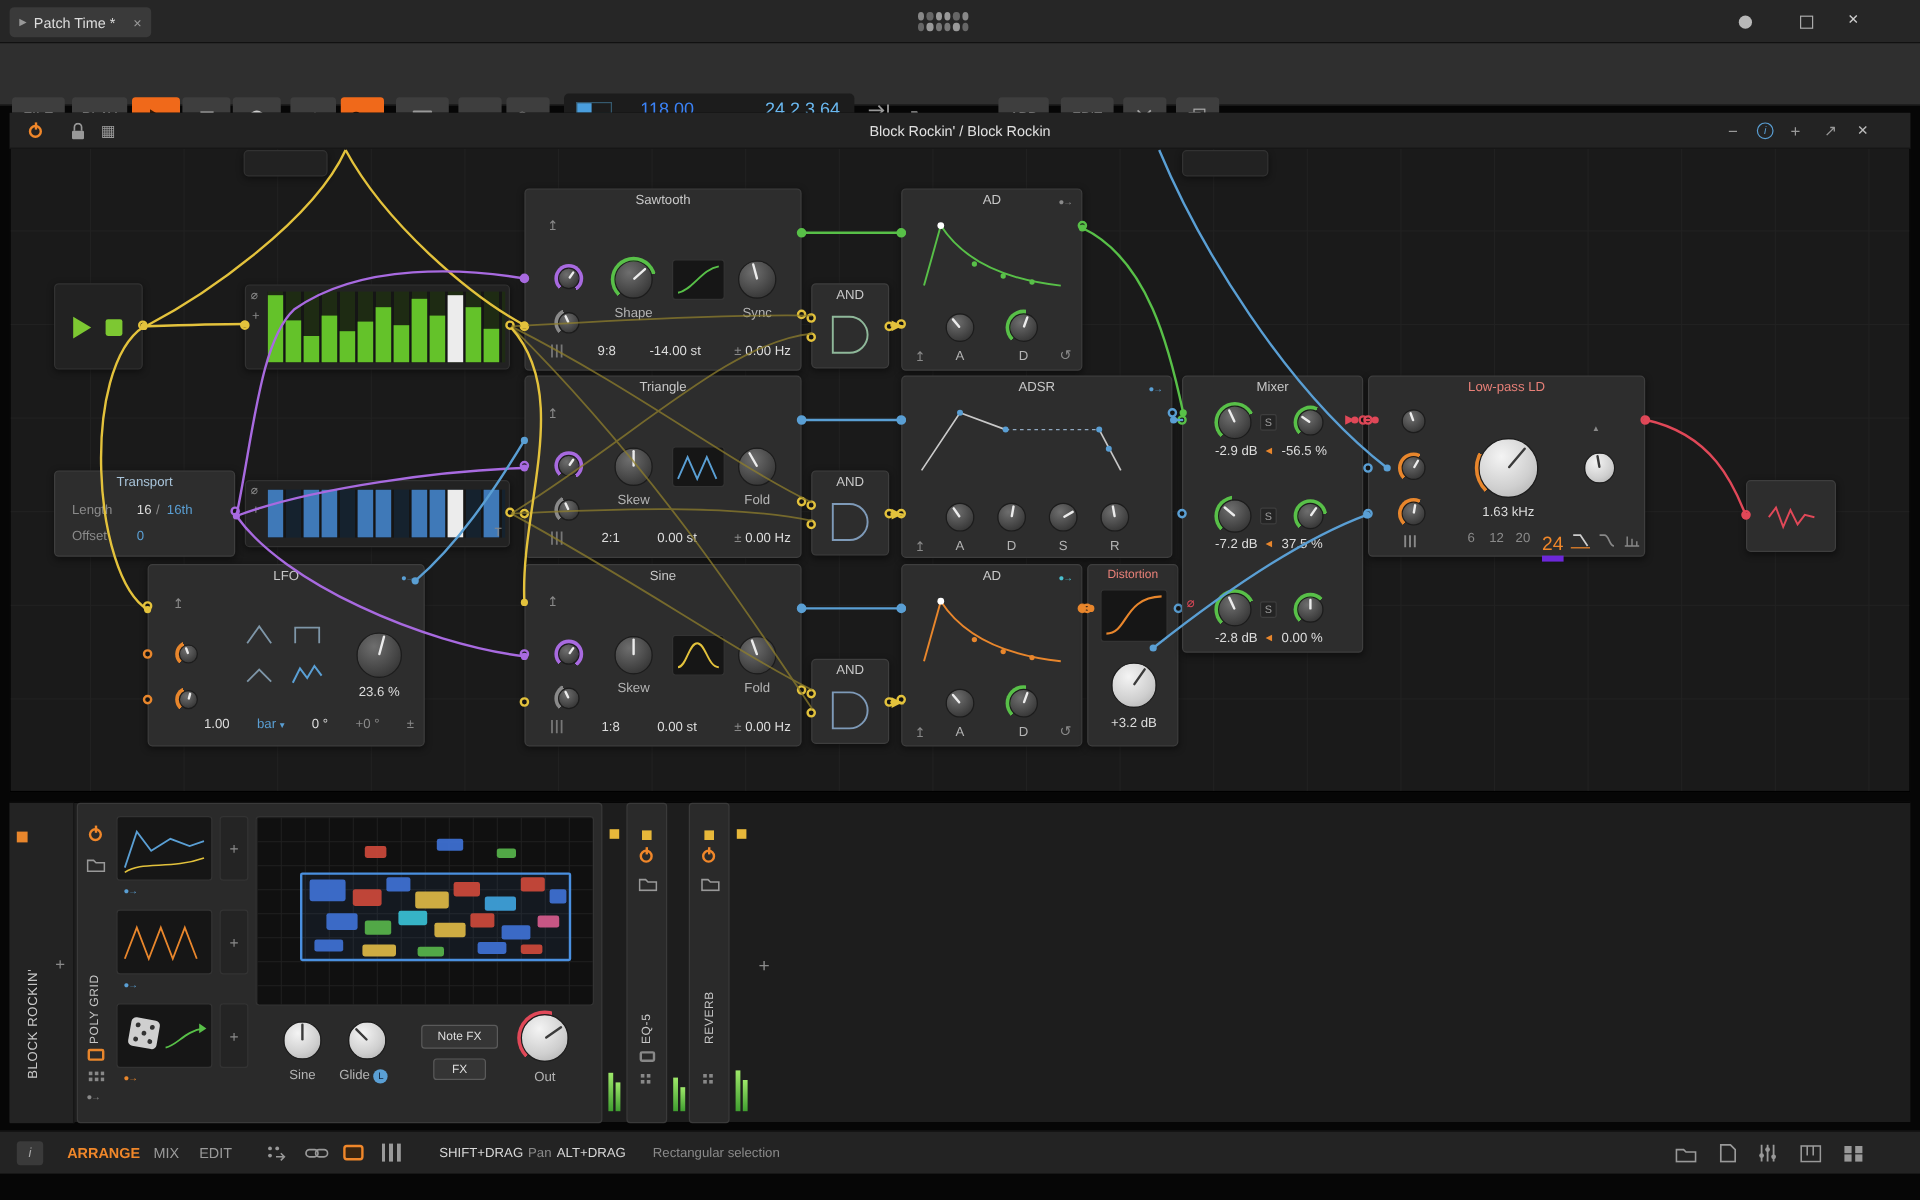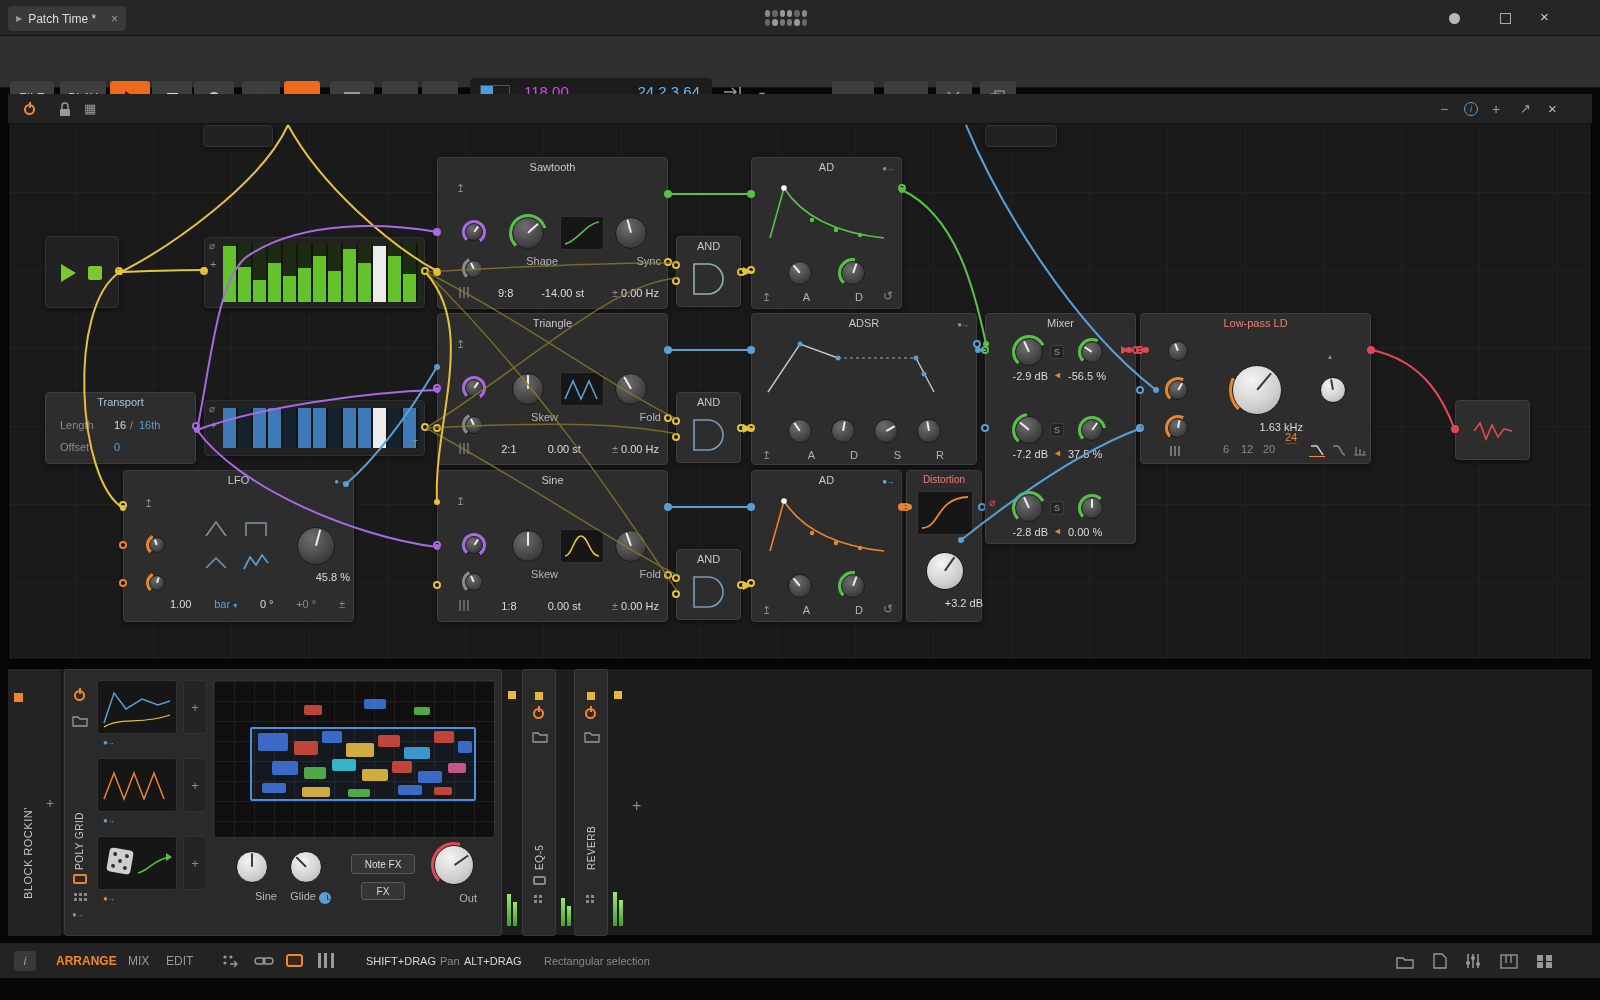--- a/index.html
+++ b/index.html
@@ -10,21 +10,21 @@
 .mod{position:absolute;background:#2d2d2d;border:1px solid #3e3e3e;border-radius:4px;box-shadow:0 2px 6px rgba(0,0,0,.45);z-index:10}
 .mod.dark{background:#222;border-color:#323232}
 .mtitle{position:absolute;top:3px;left:0;right:0;text-align:center;font-size:11px;color:#c8c8c8;white-space:nowrap}
 .port{position:absolute;width:8px;height:8px;border-radius:50%;background:#141414;border:2px solid #888;z-index:12}
 .port.purple{border-color:#a86ae0}.port.yellow{border-color:#e3c23c}.port.green{border-color:#58c048}.port.blue{border-color:#5a9fd4}.port.orange{border-color:#e8862c}.port.red{border-color:#e04858}
 .ring{position:absolute;border-radius:50%;background:conic-gradient(from .625turn,var(--ac,transparent) calc(var(--p,0)*1%),transparent 0)}
 .knob{position:absolute;inset:3px;border-radius:50%;background:radial-gradient(circle at 38% 30%,#6e6e6e,#3a3a3a 75%);border:1px solid #1c1c1c}
 .knob:after{content:"";position:absolute;left:50%;bottom:50%;width:2px;height:46%;margin-left:-1px;border-radius:1px;background:#ececec;transform-origin:50% 100%;transform:rotate(var(--rot,0deg))}
 .knob.white{background:radial-gradient(circle at 38% 30%,#f4f4f4,#cfcfcf 60%,#a9a9a9)}
 .knob.white:after{background:#3a3a3a}
-.klabel{position:absolute;font-size:11px;color:#b4b4b4;text-align:right}
+.klabel{position:absolute;font-size:11px;color:#b4b4b4;text-align:center}
 .val{color:#dcdcdc}.unit{color:#5a9fd4}.dim{color:#8a8a8a}
 .sbox{position:absolute;width:14px;height:14px;background:#242424;border:1px solid #3e3e3e;border-radius:2px;color:#9a9a9a;font-size:9px;display:flex;align-items:center;justify-content:center}
 .bars{position:absolute;display:flex;gap:2px;align-items:flex-end;overflow:hidden}
 .bars .bar{width:13px;flex:none}
 .bars.green{background:repeating-linear-gradient(90deg,#1e2b13 0 13px,#151515 13px 15px)}
 .bars.green .bar{background:#64c22a}
 .bars.blue{background:repeating-linear-gradient(90deg,#15222e 0 13px,#151515 13px 15px)}
 .bars.blue .bar{background:#3f79b8}
 .bars .bar.white{background:#ececec !important}
 .clip-block{position:absolute;border-radius:2px;opacity:.95}
@@ -102,21 +102,21 @@
   <div class="btn" style="left:422px;width:36px;font-size:11px;color:#aaa">Ovr</div>
 
   <div class="a" style="left:470px;top:42px;width:242px;height:42px;background:#1c1c1c;border-radius:4px">
     <div class="a" style="left:10px;top:7px;width:30px;height:10px;border:1px solid #35596e">
         <i style="position:absolute;left:0;top:0;width:12px;height:8px;background:#4a9edd;display:block"></i>
       </div>
     <svg class="a" style="left:16px;top:22px" width="16" height="14">
         <path d="M4,6 L8,1 L12,6 Z" fill="#4a9edd"></path>
         <path d="M4,8 L8,13 L12,8 Z" fill="#4a9edd"></path>
       </svg>
-    <div class="a" style="left:54px;top:5px;width:64px;text-align:left;font-size:15px;color:#d946ef">118.00</div>
+    <div class="a" style="left:54px;top:5px;width:64px;text-align:center;font-size:15px;color:#3b82f6">118.00</div>
     <div class="a" style="left:54px;top:24px;width:64px;text-align:right;font-size:12px;color:#c8c8c8">4/4</div>
     <div class="a" style="left:130px;top:5px;width:100px;text-align:right;font-size:15px;color:#6ab8f0">24.2.3.64</div>
     <div class="a" style="left:130px;top:23px;width:100px;text-align:right;font-size:13px;color:#6ab8f0">0:47.623</div>
   </div>
   <svg class="a" style="left:722px;top:50px" width="22" height="12">
       <path d="M2,6 h12 M10,2 l4,4 -4,4 M18,1 v10" fill="none" stroke="#999" stroke-width="1.5"></path>
     </svg>
   <svg class="a" style="left:724px;top:64px" width="18" height="14">
       <path d="M5,13 L9,2 L13,13 Z M9,13 L13,5" fill="none" stroke="#999" stroke-width="1.3"></path>
     </svg>
@@ -143,20 +143,21 @@
 </div>
 
 <div class="a" style="left:8px;top:94px;width:1584px;height:566px;border:1px solid #000;background:#191919"></div>
 <div class="a" style="left:8px;top:94px;width:1584px;height:30px;background:#232323;border-bottom:1px solid #141414;z-index:45">
   <div class="pwr" style="left:16px;top:10px"></div>
   <svg class="a" style="left:50px;top:8px" width="14" height="15">
       <rect x="2" y="7" width="10" height="7" rx="1" fill="#999"></rect>
       <path d="M4,7 V4 a3,3 0 0 1 6,0 V7" fill="none" stroke="#999" stroke-width="1.4"></path>
     </svg>
   <span class="a" style="left:76px;top:7px;font-size:13px;color:#999">▦</span>
+  <div class="a" style="left:0;top:8px;width:1584px;text-align:center;font-size:12px;color:#e0e0e0">Block Rockin' / Block Rockin</div>
   <span class="a" style="left:1432px;top:7px;font-size:14px;color:#999">−</span>
   <div class="a" style="left:1456px;top:8px;width:14px;height:14px;border:1.5px solid #5a9fd4;border-radius:50%;color:#5a9fd4;font-size:9px;display:flex;align-items:center;justify-content:center;font-style:italic">i</div>
   <span class="a" style="left:1484px;top:7px;font-size:14px;color:#999">+</span>
   <span class="a" style="left:1512px;top:7px;font-size:13px;color:#999">↗</span>
   <span class="a" style="left:1540px;top:6px;font-size:15px;color:#bbb">×</span>
 </div>
 <div id="canvas"></div>
 
 <div class="mod dark" style="left:203px;top:125px;width:70px;height:22px"></div>
 <div class="mod dark" style="left:985px;top:125px;width:72px;height:22px"></div>
@@ -242,21 +243,21 @@
     </svg>
   <svg class="a" style="left:76px;top:80px" width="32" height="24">
       <polyline points="6,17 16,7 26,17" fill="none" stroke="#7e96a8" stroke-width="1.5"></polyline>
     </svg>
   <svg class="a" style="left:116px;top:80px" width="32" height="24">
       <polyline points="4,18 10,6 16,14 22,4 28,12" fill="none" stroke="#5a9fd4" stroke-width="1.7"></polyline>
     </svg>
   <div class="ring" style="left:170px;top:53px;width:44px;height:44px">
       <div class="knob" style="--rot:15deg"></div>
     </div>
-  <div class="klabel val" style="left:158px;top:100px;width:68px">45.8 %</div>
+  <div class="klabel val" style="left:158px;top:100px;width:68px">23.6 %</div>
   <div class="a" style="left:46px;top:127px;right:8px;display:flex;justify-content:space-between;align-items:center;font-size:11px">
     <span class="val">1.00</span>
     <span><span class="unit">bar</span> <span class="unit" style="font-size:8px">▾</span></span>
     <span class="val">0 °</span>
     <span class="dim">+0 °</span>
     <span class="dim">±</span>
   </div>
   <div class="port yellow" style="left:-5px;top:30px"></div>
   <div class="port orange" style="left:-5px;top:70px"></div>
   <div class="port orange" style="left:-5px;top:108px"></div>
@@ -558,21 +559,21 @@
       <div class="knob white" style="--rot:40deg"></div>
     </div>
   <div class="klabel val" style="left:70px;top:107px;width:92px">1.63 kHz</div>
   <span class="a dim" style="left:187px;top:38px;font-size:8px">▴</span>
   <div class="ring" style="left:176px;top:60px;width:32px;height:32px">
       <div class="knob white" style="--rot:-10deg"></div>
     </div>
   <span class="a dim" style="left:82px;top:129px;font-size:11px">6</span>
   <span class="a dim" style="left:100px;top:129px;font-size:11px">12</span>
   <span class="a dim" style="left:122px;top:129px;font-size:11px">20</span>
-  <span class="a" style="left:144px;top:117px;font-size:11px;color:#f0872a;border-bottom:1px solid #6d28d9">24</span>
+  <span class="a" style="left:144px;top:131px;font-size:16px;color:#f0872a;border-bottom:5px solid #6d28d9">24</span>
   <svg class="a" style="left:168px;top:130px;border-bottom:1px solid #f0872a" width="16" height="13">
       <path d="M2,2 h6 l6,9" fill="none" stroke="#ccc" stroke-width="1.4"></path>
     </svg>
   <svg class="a" style="left:190px;top:130px" width="16" height="13">
       <path d="M2,2 h4 C10,2 10,11 14,11" fill="none" stroke="#888" stroke-width="1.4"></path>
     </svg>
   <svg class="a" style="left:212px;top:130px" width="14" height="13">
       <path d="M1,11 h12 M3,11 v-8 M7,11 v-6 M11,11 v-4" stroke="#888" stroke-width="1.2" fill="none"></path>
     </svg>
   <div class="port red" style="left:-5px;top:32px"></div>

